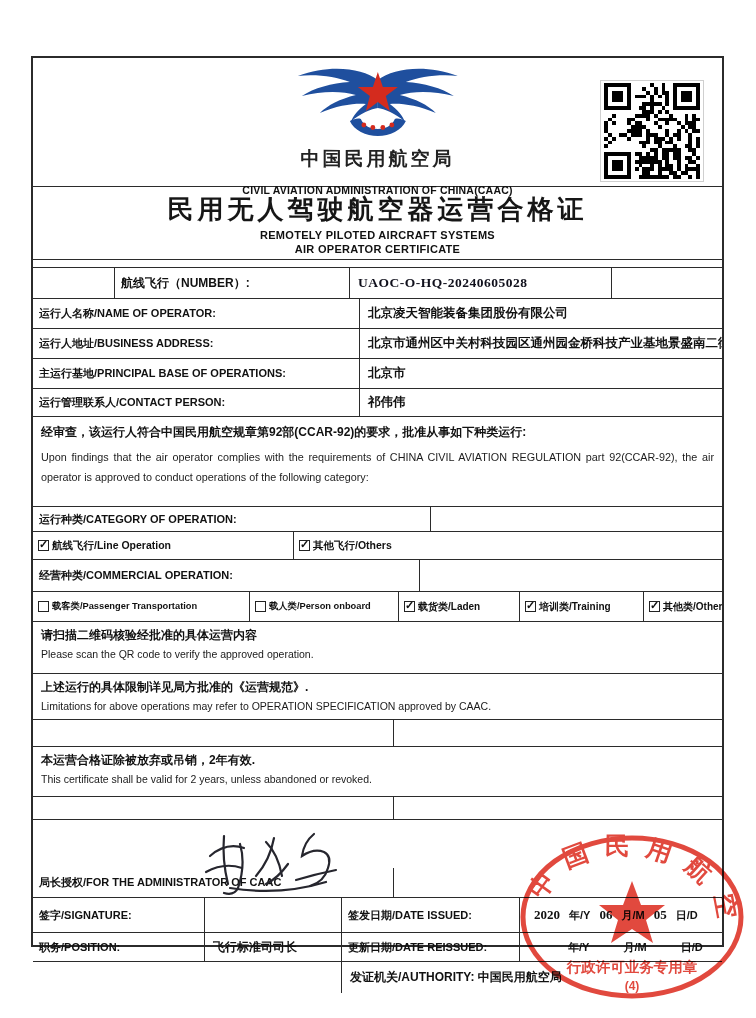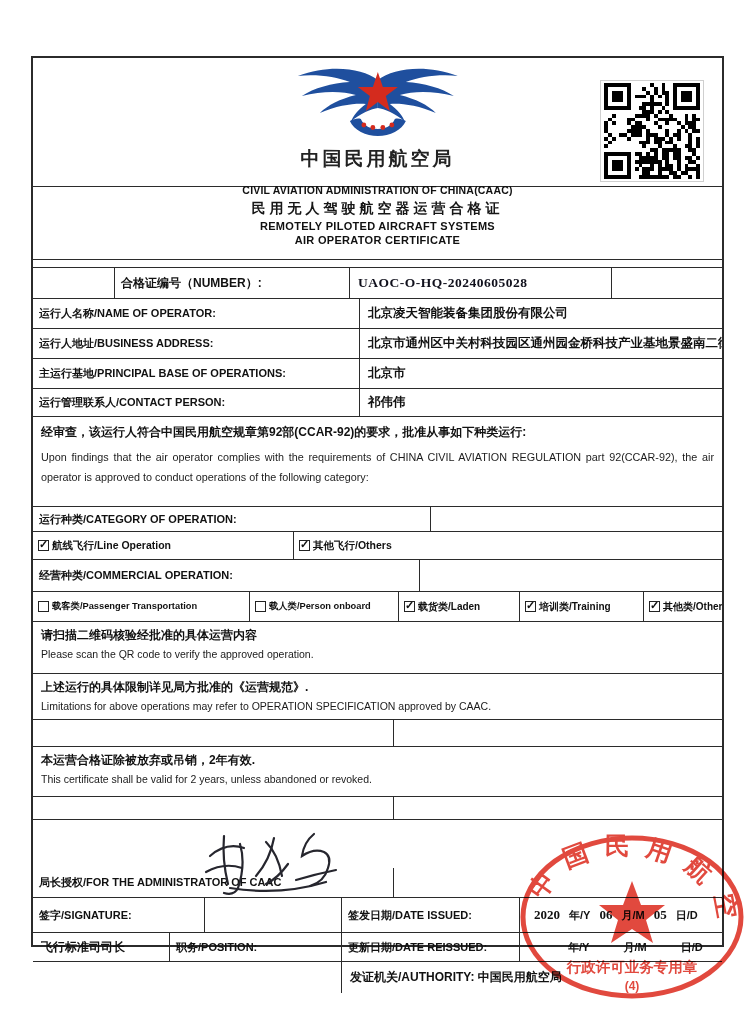--- a/index.html
+++ b/index.html
@@ -14,21 +14,21 @@
   .lab{font-weight:bold;font-size:11px;padding-left:6px;display:flex;align-items:center;}
   .val{font-weight:bold;font-size:12.5px;padding-left:8px;display:flex;align-items:center;white-space:nowrap;overflow:hidden;}
   
   .row-header{height:129px;justify-content:center;align-items:flex-start;}
   .logo-wrap{position:absolute;left:50%;top:8px;transform:translateX(-50%);text-align:center;}
   .agency-cn{font-family:"Liberation Serif",serif;font-size:19px;font-weight:bold;letter-spacing:3px;color:#222;margin-top:2px;}
   .agency-en{font-size:10.5px;font-weight:bold;color:#111;margin-top:12px;letter-spacing:.2px;}
   .qr-box{position:absolute;right:18px;top:22px;width:104px;height:102px;border:1px solid #cfcfcf;display:flex;align-items:center;justify-content:center;background:#fff;}
   
   .row-title{height:73px;flex-direction:column;align-items:center;justify-content:center;text-align:center;}
-  .title-cn{font-family:"Liberation Serif",serif;font-size:14px;font-weight:bold;letter-spacing:4px;color:#161616;}
+  .title-cn{font-family:"Liberation Serif",serif;font-size:26px;font-weight:bold;letter-spacing:4px;color:#161616;}
   .title-en{font-size:11px;font-weight:bold;margin-top:2px;letter-spacing:.3px;}
   .row-spacer{height:8px;}
   
   .row-number{height:31px;}
   .num-val{font-family:"Liberation Serif",serif;font-weight:bold;font-size:13.5px;letter-spacing:.5px;color:#10101c;}
   
   .row-info{height:30px;}
   .row-contact{height:28px;}
   
   .row-approval{height:90px;display:block;padding:7px 8px 0 8px;}
@@ -407,21 +407,21 @@
   <div class="r row-title">
     <div class="title-cn">民用无人驾驶航空器运营合格证</div>
     <div class="title-en">REMOTELY PILOTED AIRCRAFT SYSTEMS</div>
     <div class="title-en">AIR OPERATOR CERTIFICATE</div>
   </div>
 
   <div class="r row-spacer"></div>
 
   <div class="r row-number">
     <div class="c" style="width:82px"></div>
-    <div class="c lab" style="width:235px;font-size:12px">合格证编号（NUMBER）:</div>
+    <div class="c lab" style="width:235px;font-size:12px">航线飞行（NUMBER）:</div>
     <div class="c val num-val" style="width:262px">UAOC-O-HQ-20240605028</div>
     <div class="c" style="flex:1"></div>
   </div>
 
   <div class="r row-info">
     <div class="c lab" style="width:327px">运行人名称/NAME OF OPERATOR:</div>
     <div class="c val" style="flex:1">北京凌天智能装备集团股份有限公司</div>
   </div>
   <div class="r row-info">
     <div class="c lab" style="width:327px">运行人地址/BUSINESS ADDRESS:</div>
@@ -521,22 +521,22 @@
       <span class="date-num">2020</span>
       <span>年/Y</span>
       <span class="date-num">06</span>
       <span>月/M</span>
       <span class="date-num">05</span>
       <span>日/D</span>
     </div>
   </div>
 
   <div class="r row-pos">
+    <div class="c lab" style="width:172px">职务/POSITION:</div>
     <div class="c val" style="width:137px;font-size:12px">飞行标准司司长</div>
-    <div class="c lab" style="width:172px">职务/POSITION:</div>
     <div class="c lab" style="width:178px">更新日期/DATE REISSUED:</div>
     <div class="c reissue-cell" style="flex:1">
       <span>年/Y</span>
       <span>月/M</span>
       <span>日/D</span>
     </div>
   </div>
 
   <div class="r row-auth">
     <div class="c" style="width:309px"></div>

